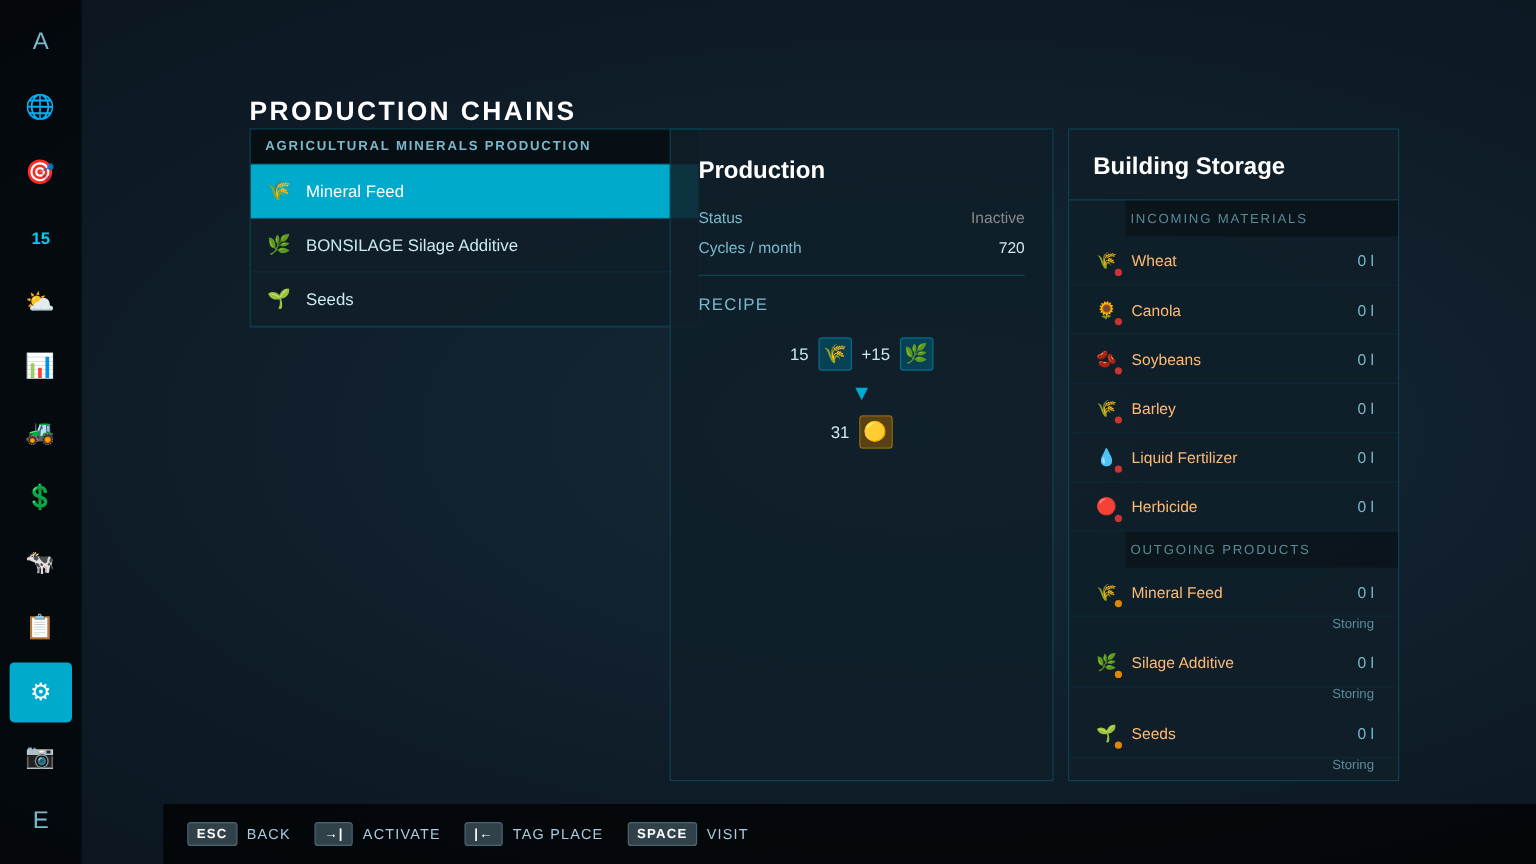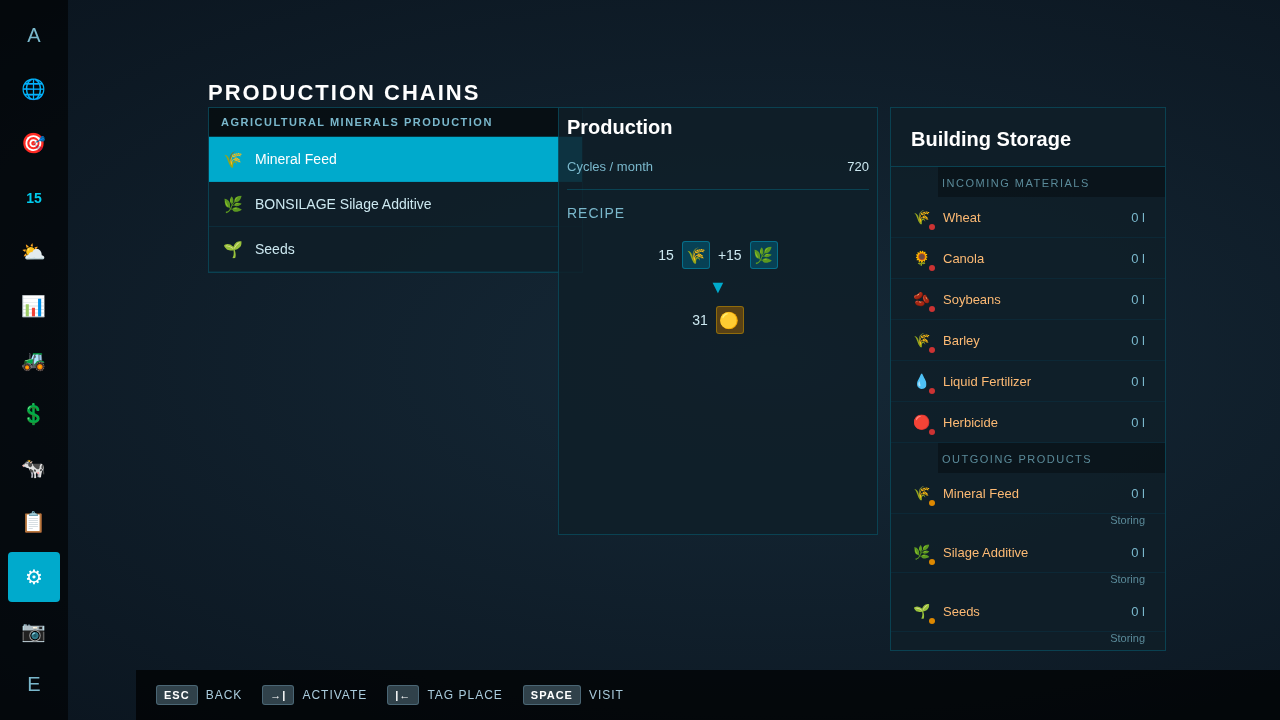--- a/index.html
+++ b/index.html
@@ -122,24 +122,24 @@
       justify-content: center;
       font-size: 16px;
     }
 
     
     .production-panel {
       position: absolute;
       top: 107px;
       left: 490px;
       width: 320px;
-      height: 428px;
+      height: 544px;
       background: rgba(15,30,40,0.85);
       border: 1px solid rgba(0,150,180,0.3);
-      padding: 8px;
+      padding: 23px;
     }
 
     .panel-title {
       font-size: 20px;
       font-weight: 600;
       color: #ffffff;
       margin-bottom: 20px;
     }
 
     .stat-row {
@@ -373,20 +373,24 @@
     <div class="chain-item">
       <div class="chain-icon">🌱</div>
       <span>Seeds</span>
     </div>
   </div>
 
   <div class="production-panel">
     <div class="panel-title">Production</div>
 
     <div class="stat-row">
+      <span class="stat-label">Status</span>
+      <span class="stat-value inactive">Inactive</span>
+    </div>
+    <div class="stat-row">
       <span class="stat-label">Cycles / month</span>
       <span class="stat-value">720</span>
     </div>
 
     <hr class="divider">
 
     <div class="recipe-title">Recipe</div>
 
     <div class="recipe-visual">
       <div class="recipe-inputs">

